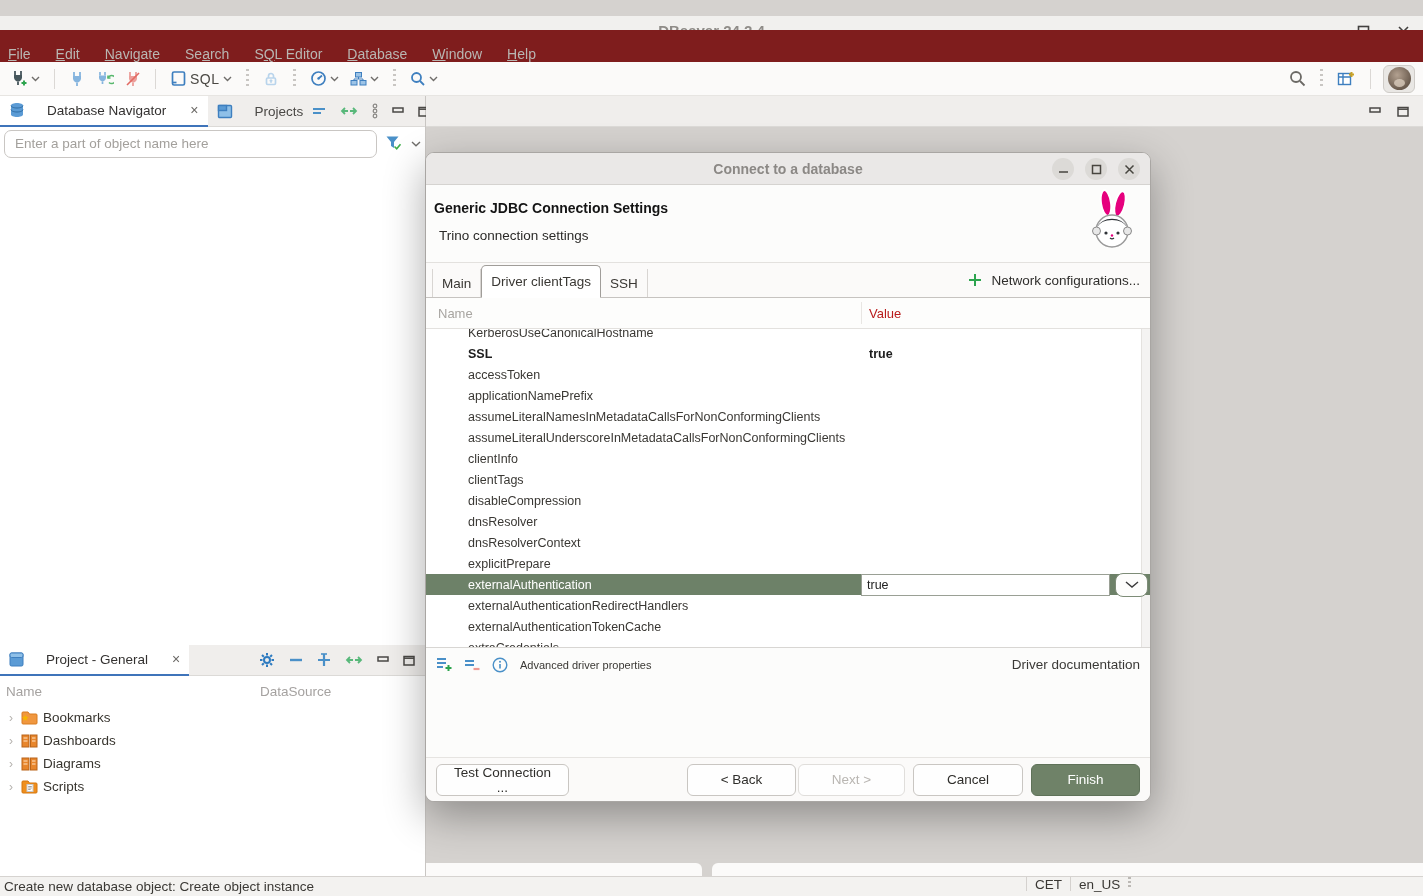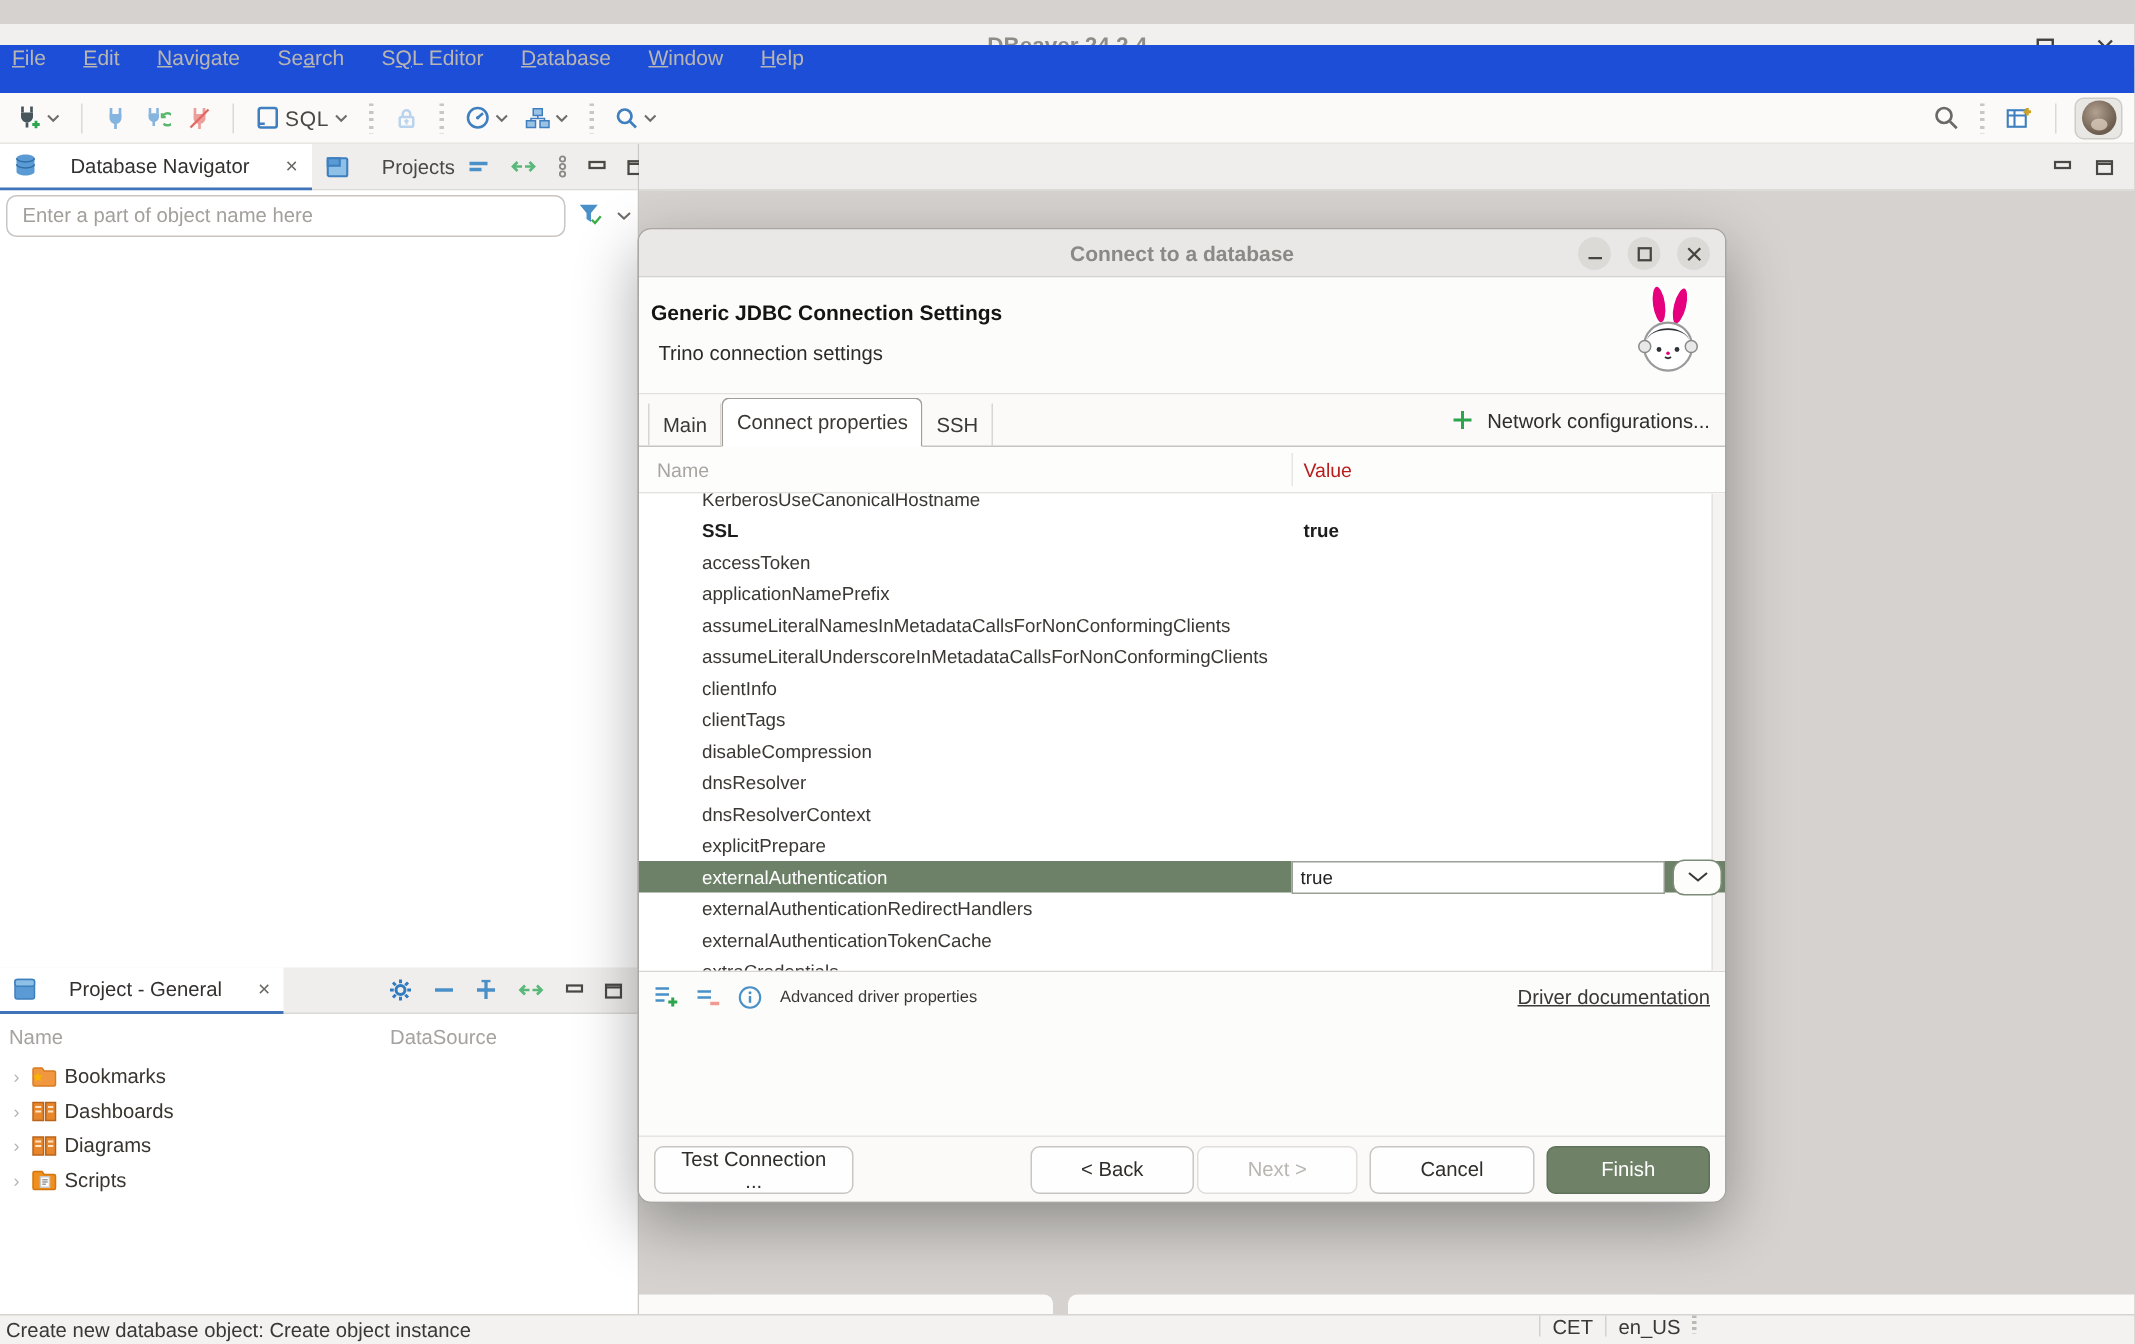--- a/index.html
+++ b/index.html
@@ -6,21 +6,21 @@
   html,body{width:1423px;height:896px;overflow:hidden}
   body{font-family:"Liberation Sans","DejaVu Sans",sans-serif;background:#d5d2cf;-webkit-font-smoothing:antialiased}
   .app{position:relative;width:1423px;height:896px;background:#d5d2cf}
 
   
   .titlebar{position:absolute;left:0;top:16px;width:100%;height:30px;background:#f1f0ee;border-bottom:1px solid #dedcd9;display:flex;align-items:center;justify-content:center}
   .titlebar .title{font-size:15px;color:#8f8c88;font-weight:bold}
   .win-controls{position:absolute;right:12px;top:0;height:30px;display:flex;align-items:center;gap:24px}
   .wc{width:16px;height:16px;display:flex;align-items:center;justify-content:center;color:#434140;cursor:default}
 
-  .menubar{position:absolute;left:0;top:30px;width:100%;height:32px;background:#1d4ed8;display:flex;align-items:flex-start;padding-left:8px;gap:25px}
+  .menubar{position:absolute;left:0;top:30px;width:100%;height:32px;background:#7f1d1d;display:flex;align-items:flex-end;padding-left:8px;gap:25px}
   .menu-item{font-size:14px;color:#b9b6b2;white-space:nowrap}
   .menu-item .mn{text-decoration:underline}
 
   .toolbar{position:absolute;left:0;top:62px;width:100%;height:34px;background:#fbfaf9;border-bottom:1px solid #e7e5e2;display:flex;align-items:center;padding:0 8px;gap:7px}
   .tb-sep{width:1px;height:20px;background:#dbd8d5;margin:0 5px}
   .tb-dots{width:3px;height:20px;margin:0 5px;background:repeating-linear-gradient(#c9c6c3 0 2px,transparent 2px 5px);}
   .tb-btn{display:flex;align-items:center;gap:3px;padding:2px;border-radius:4px}
   .sql-label{font-size:14px;color:#4a4843;letter-spacing:.5px}
   .toolbar .spacer{flex:1}
   .avatar-btn{width:32px;height:28px;border:1px solid #cfccc8;background:#e9e7e4;border-radius:6px;display:flex;align-items:center;justify-content:center}
@@ -95,21 +95,21 @@
   .prow .pvalue{flex:1;padding-left:8px;white-space:nowrap}
   .prow.bold .pname,.prow.bold .pvalue{font-weight:bold;color:#1c1c1c}
   .prow.selected{background:#6d8168;color:#fff;overflow:visible;position:relative;z-index:3}
   .prow.selected .pvalue{display:flex;align-items:center;gap:3px;padding-left:0}
   .val-input{width:249px;height:22px;border:1px solid #9aa095;background:#fff;font-size:12.5px;color:#222;padding:0 5px;font-family:inherit;outline:none}
   .val-drop{width:33px;height:24px;background:#fdfdfc;border:1px solid #7d8c77;border-radius:8px;display:flex;align-items:center;justify-content:center;margin-left:2px}
   .scroll-track{position:absolute;right:0;top:0;bottom:0;width:9px;background:#f4f3f2;border-left:1px solid #e4e2df}
 
   .dlg-footbar{height:34px;border-top:1px solid #d8d6d3;display:flex;align-items:center;gap:10px;padding:0 10px;background:#fcfcfb;flex:none}
   .adv-label{font-size:11px;color:#3a3834;margin-left:2px}
-  .doc-link{margin-left:auto;font-size:13.5px;color:#3a3936;text-decoration:underline}
+  .doc-link{margin-left:auto;font-size:13.5px;color:#3a3936;}
   .dlg-gap{flex:1;background:#fcfcfb}
 
   .dlg-buttons{height:44px;background:#fbfaf9;border-top:1px solid #e6e4e1;display:flex;align-items:center;padding:0 10px;flex:none}
   .btn{height:32px;border:1px solid #c9c6c2;background:#fefefe;border-radius:6px;font-size:13.5px;color:#2f2e2b;font-family:inherit;padding:0 16px}
   .btn.test{width:133px}
   .btn-group{margin-left:auto;display:flex;align-items:center}
   .btn.back{width:109px;margin-right:2px}
   .btn.next{width:107px;color:#b9b6b2;border-color:#e0dedb;margin-right:8px}
   .btn.cancel{width:110px;margin-right:8px}
   .btn.finish{width:109px;background:#6f8268;border-color:#5f7259;color:#fff}
@@ -522,21 +522,21 @@
           <circle cx="18" cy="44" r="1.6" fill="#2f3338"></circle>
           <circle cx="30" cy="44" r="1.6" fill="#2f3338"></circle>
           <path d="M22 49q2 1.6 4 0" fill="none" stroke="#2f3338" stroke-width="1.3"></path>
           <circle cx="24" cy="46.5" r="1.2" fill="#e6007e"></circle>
         </svg>
       </span>
     </div>
 
     <div class="dlg-tabs" id="dlg-tabs">
       <div class="dtab">Main</div>
-        <div class="dtab active">Connect properties</div>
+        <div class="dtab active">Driver clientTags</div>
         <div class="dtab">SSH</div>
         <div class="net-config">
         <span>
             <svg width="14" height="14">
               <path d="M7 1v12M1 7h12" stroke="#2da44e" stroke-width="2"></path>
             </svg>
           </span>
         <span class="lbl">Network configurations...</span>
       </div>
     </div>

